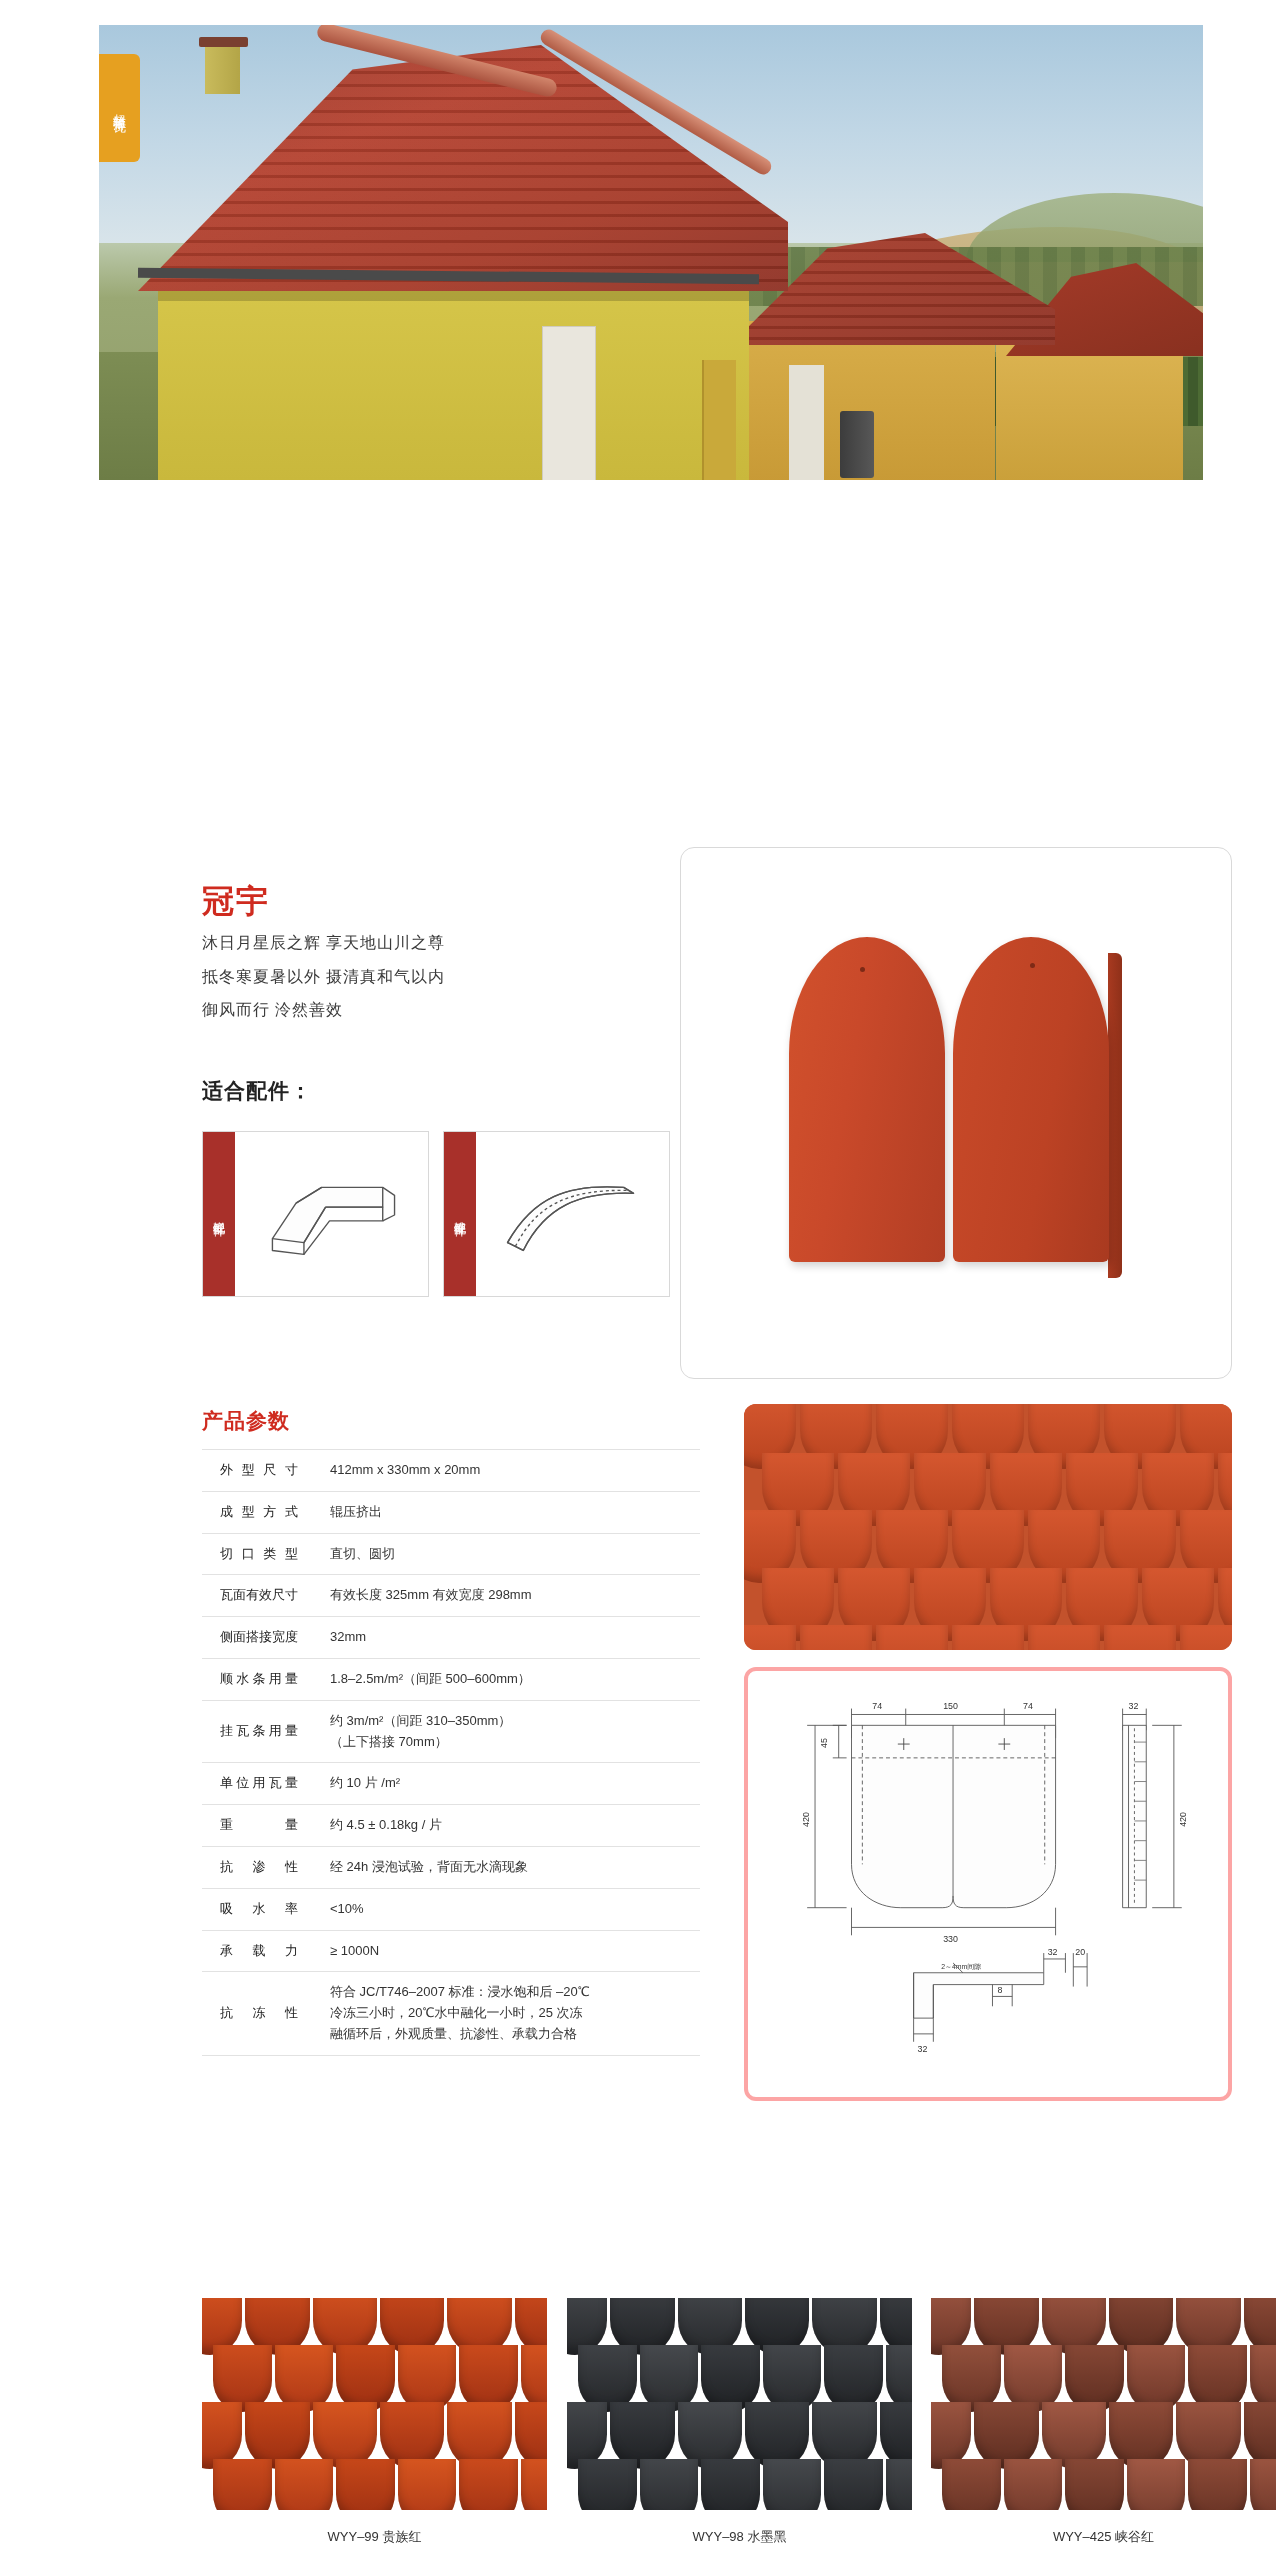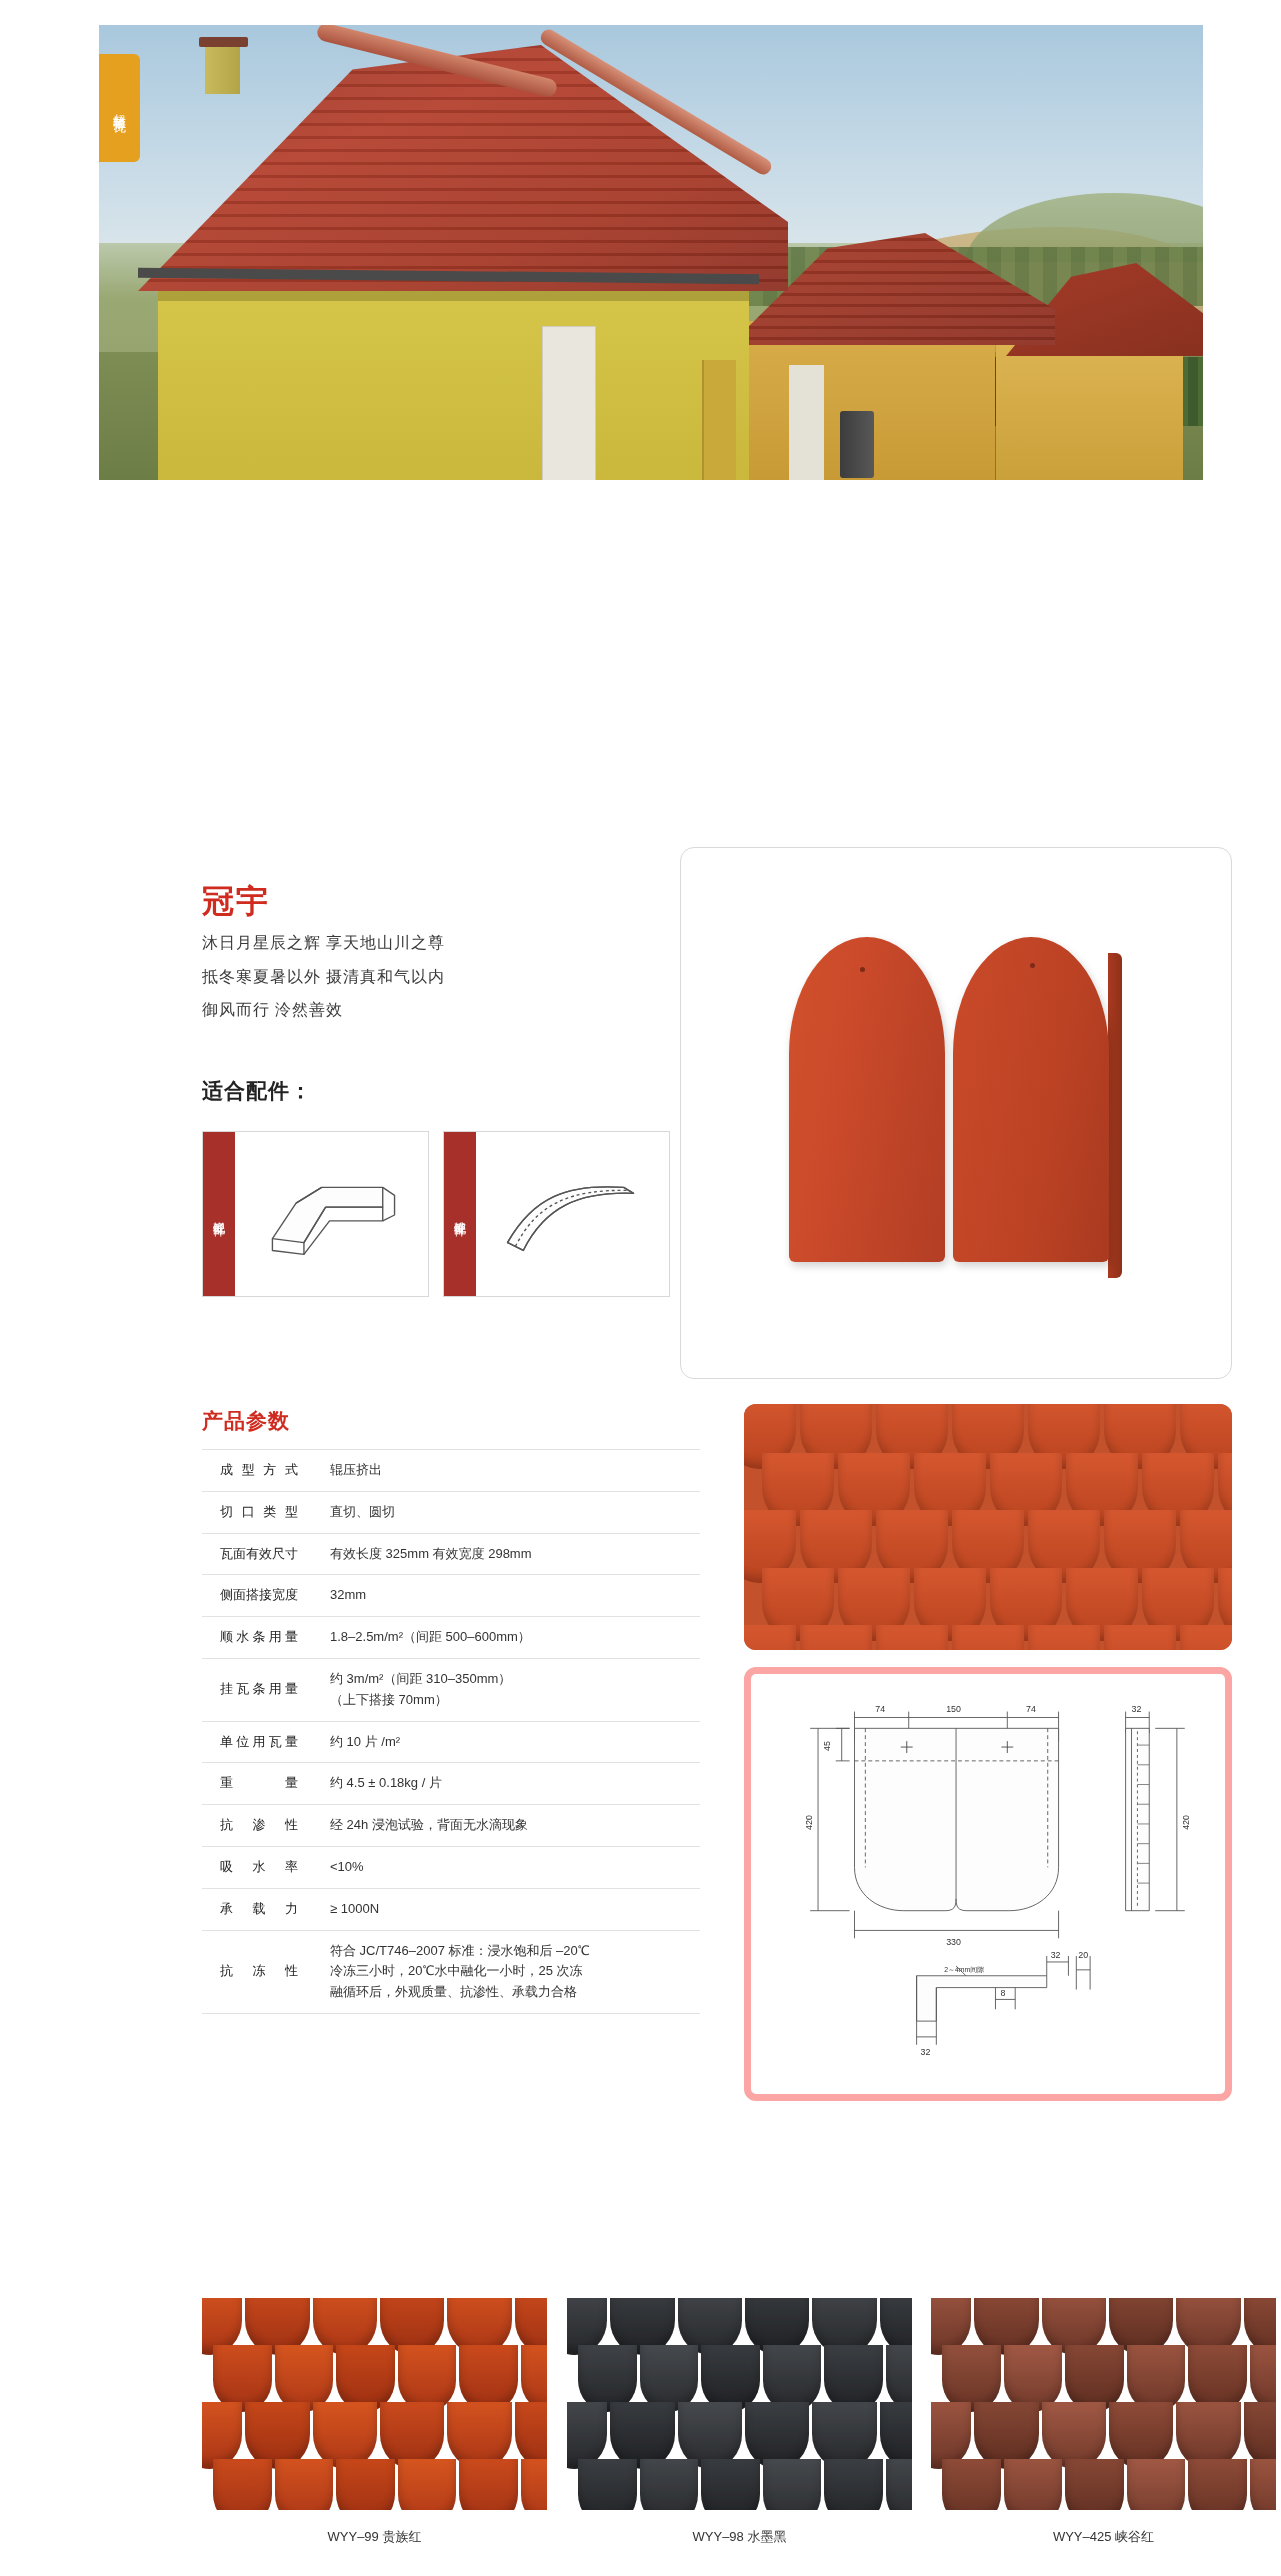--- a/index.html
+++ b/index.html
@@ -271,21 +271,21 @@
   .tile-photo .t {
     width:77px; height:73px;
     margin-right:4px;
     border-radius: 0 0 35px 35px / 0 0 39px 39px;
     background: linear-gradient(to bottom,#d5572f,#b9431f);
     box-shadow: inset 0 -6px 8px rgba(0,0,0,.18);
   }
   .drawing-box {
     position:absolute; left:744px; top:1667px;
     width:488px; height:434px;
-    border:7px solid #fca5a5; border-radius:12px;
+    border:4px solid #fca5a5; border-radius:12px;
     background:#fff;
   }
   .drawing-box svg { display:block; }
 
   
   .swatch {
     position:absolute; top:2298px;
     width:345px; height:212px;
     overflow:hidden;
   }
@@ -401,20 +401,24 @@
       <div class="tile-right">
         <div class="tile-hole" style="left:77px; top:26px;"></div>
       </div>
     </div>
   </div>
 
   <div class="spec-title">产品参数</div>
   <table class="spec-table">
     <tbody>
       <tr>
+        <td class="k">外型尺寸</td>
+        <td class="v">412mm x 330mm x 20mm</td>
+      </tr>
+      <tr>
         <td class="k">成型方式</td>
         <td class="v">辊压挤出</td>
       </tr>
       <tr>
         <td class="k">切口类型</td>
         <td class="v">直切、圆切</td>
       </tr>
       <tr>
         <td class="k">瓦面有效尺寸</td>
         <td class="v">有效长度 325mm        有效宽度 298mm</td>

